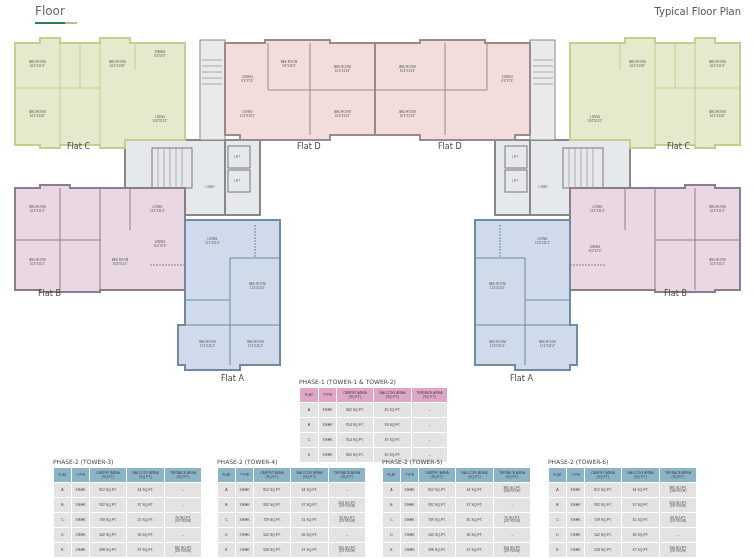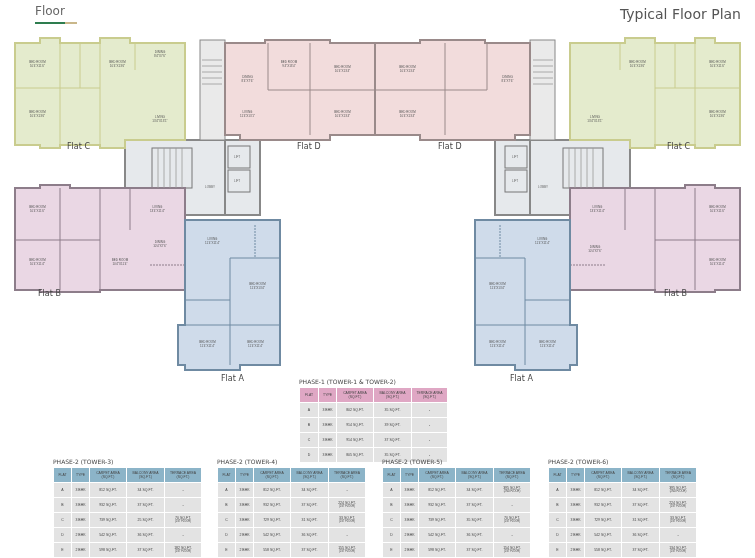--- a/index.html
+++ b/index.html
@@ -2,21 +2,21 @@
 <html><head>
 <meta charset="utf-8">
 <style>
   * { box-sizing: border-box; margin: 0; padding: 0; }
   html, body { width: 755px; height: 558px; background: #ffffff; overflow: hidden; }
   body { position: relative; font-family: "Liberation Sans", sans-serif; color: #555; }
 
   .title { position: absolute; left: 35px; top: 4px; font-size: 12px; color: #666; font-family: "DejaVu Sans", sans-serif; }
   .title-bar { position: absolute; left: 35px; top: 22px; width: 42px; height: 2px; background: #c9b78a; }
   .title-bar .g { position: absolute; left: 0; top: 0; width: 30px; height: 2px; background: #2e7d4f; }
-  .subtitle { position: absolute; right: 14px; top: 6px; font-size: 14px; color: #555; font-family: "DejaVu Sans", sans-serif; }
+  .subtitle { position: absolute; right: 14px; top: 6px; font-size: 10px; color: #555; font-family: "DejaVu Sans", sans-serif; }
 
   .plan { position: absolute; left: 0; top: 0; width: 755px; height: 375px; }
   .room-label { position: absolute; font-size: 3px; color: #555; text-align: center; line-height: 4px; }
   .flat-label { position: absolute; font-size: 8px; color: #444; font-family: "DejaVu Sans", sans-serif; }
   .core-label { position: absolute; font-size: 3px; color: #666; }
 
   .tbl-wrap { position: absolute; }
   .tbl-title { font-size: 6px; color: #444; margin-bottom: 2px; font-family: "DejaVu Sans", sans-serif; white-space: nowrap; }
   table { border-collapse: separate; border-spacing: 1.5px; }
   th { font-size: 3.4px; font-weight: normal; color: #444; height: 14px; text-align: center; line-height: 4px; padding: 0 2px; }

